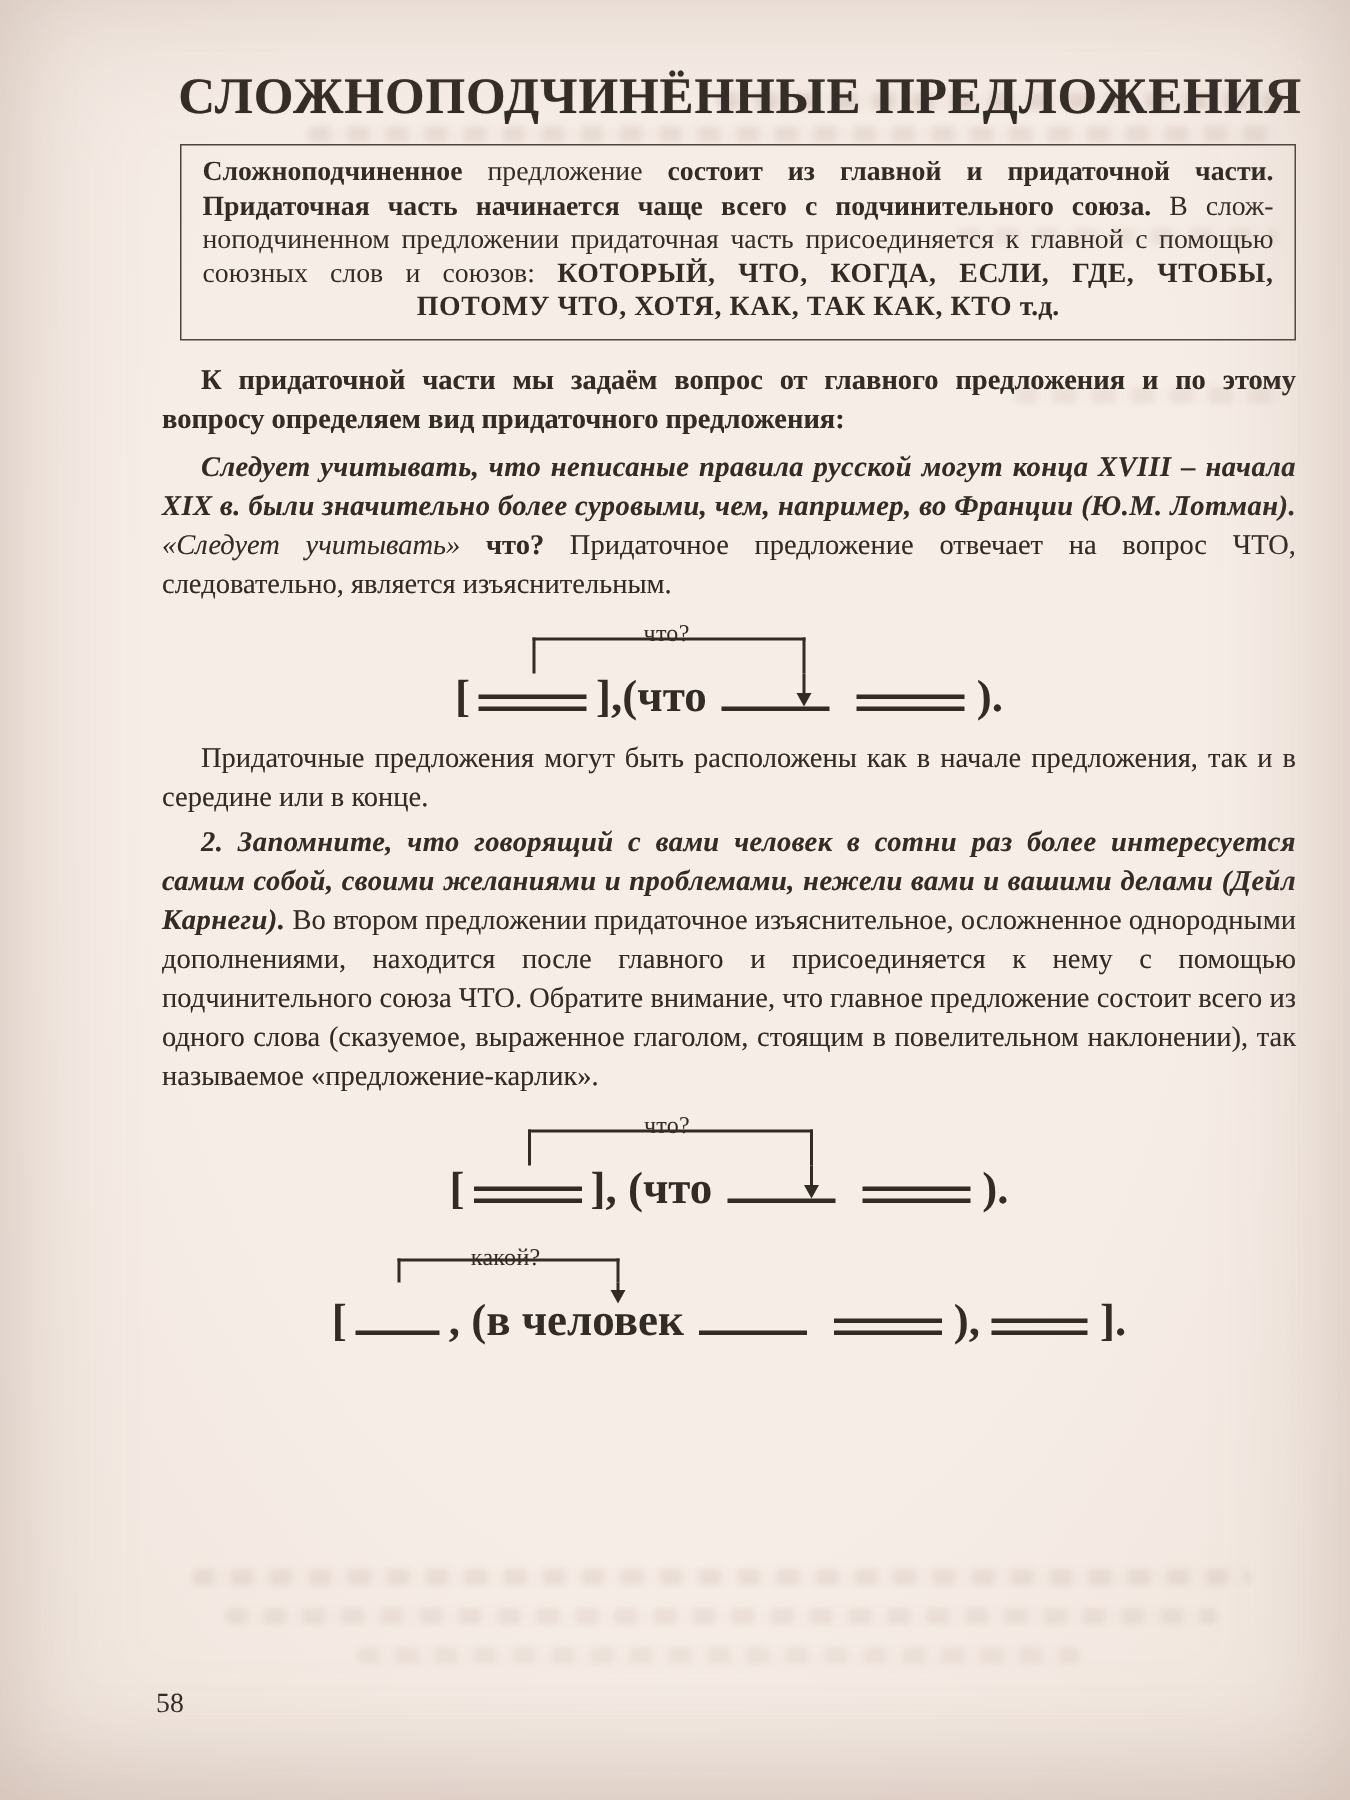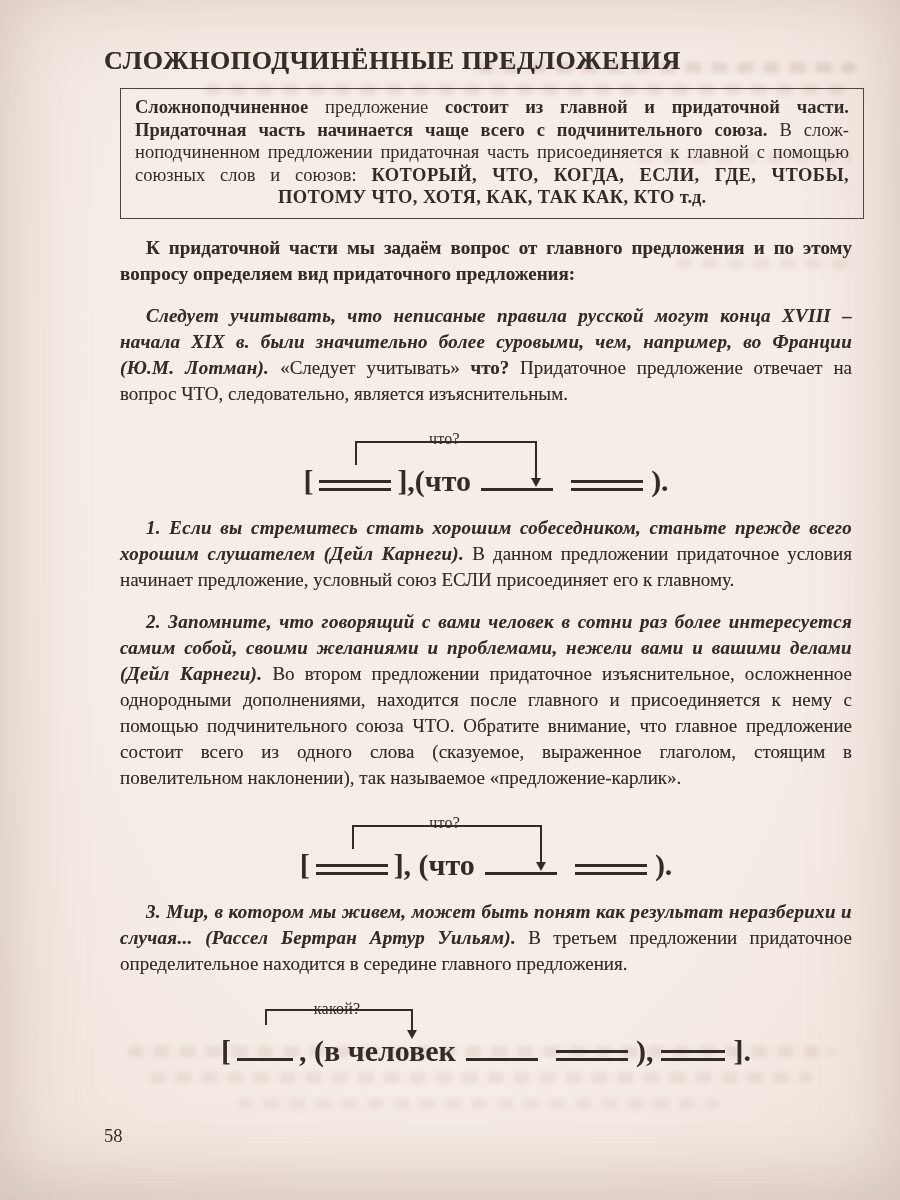--- a/index.html
+++ b/index.html
@@ -33,38 +33,38 @@
   .g2{top:84px;left:205px;width:648px;opacity:.8;}
   .g3{top:152px;left:638px;width:214px;opacity:.6;}
   .g4{top:258px;left:676px;width:180px;opacity:.6;}
   .g5{top:1046px;left:128px;width:706px;opacity:.75;}
   .g6{top:1072px;left:150px;width:662px;opacity:.65;}
   .g7{top:1098px;left:238px;width:482px;opacity:.55;}
 
   .content{position:absolute;left:104px;top:46px;width:764px;}
 
   h1{
-    margin:0 0 12px;font-size:26px;font-weight:700;text-align:left;
+    margin:0 0 12px;font-size:34px;font-weight:700;text-align:right;
     letter-spacing:.6px;text-shadow:0 0 .5px rgba(51,44,38,.55);
   }
   .defbox{
     margin:0 4px 14px 16px;
     border:1.5px solid var(--boxborder);
     padding:7px 14px 9px;
     font-size:18.5px;line-height:22.5px;
     text-align:justify;text-align-last:center;
   }
   .para{
-    margin:16px;font-size:19px;line-height:26px;
+    margin:4px;font-size:19px;line-height:26px;
     text-align:justify;text-indent:26px;
     text-shadow:0 0 .4px rgba(51,44,38,.4);
   }
   .mt6{margin-top:6px;}
   .b{font-weight:700;font-family:Liberation Serif, serif;}
-  .i{}
+  .i{font-style:italic;}
   .bi{font-weight:700;font-style:italic;letter-spacing:.3px;}
   .caps-sp{letter-spacing:.4px;}
 
   
   .scheme-row{text-align:center;}
   .row1{margin:2px 0 10px;}
   .row2{margin:4px 0 14px;}
   .row3{margin:2px 0 12px;}
   .row4{margin:2px 0 0;}
   .scheme{
@@ -126,31 +126,30 @@
     <div class="defbox"><span class="b">Сложноподчиненное </span><span>предложение </span><span class="b">состоит из главной и придаточной части. Придаточная часть начинается чаще всего с подчинительного союза. </span><span>В слож­ноподчиненном предложении придаточная часть присоединяется к главной с помощью союзных слов и союзов: </span><span class="b caps-sp">КОТОРЫЙ, ЧТО, КОГДА, ЕСЛИ, ГДЕ, ЧТОБЫ, ПОТОМУ ЧТО, ХОТЯ, КАК, ТАК КАК, КТО </span><span class="b">т.д.</span></div>
 
     <p class="para b">К придаточной части мы задаём вопрос от главного предложения и по этому вопросу определяем вид придаточного предложения:</p>
 
     <p class="para mt6"><span class="bi">Следует учитывать, что неписаные правила русской могут конца XVIII – начала XIX в. были значительно более суровыми, чем, например, во Франции (Ю.М. Лотман). </span><span class="i">«Следует учитывать» </span><span class="b">что?</span><span> Придаточное предложение отвеча­ет на вопрос ЧТО, следовательно, является изъяснительным.</span></p>
 
     <div class="scheme-row row1">
       <div class="scheme s1"><div class="qlabel">что?</div><div class="arr head-right"></div><span>[</span><span class="dl m6"></span><span>],(что</span><span class="sl"></span><span class="dl"></span><span>).</span></div>
     </div>
 
+    <p class="para">Придаточные предложения могут быть расположены как в начале предложе­ния, так и в середине или в конце.</p>
 
-    <p class="para"><span class="bi">1. Если вы стремитесь стать хорошим собеседником, станьте прежде все­го хорошим слушателем (Дейл Карнеги).</span><span> В данном предложении придаточное условия начинает предложение, условный союз ЕСЛИ присоединяет его к глав­ному.</span></p>
 
 
     <p class="para"><span class="bi">2. Запомните, что говорящий с вами человек в сотни раз более интересу­ется самим собой, своими желаниями и проблемами, нежели вами и вашими делами (Дейл Карнеги).</span><span> Во втором предложении придаточное изъяснительное, осложненное однородными дополнениями, находится после главного и присоеди­няется к нему с помощью подчинительного союза ЧТО. Обратите внимание, что главное предложение состоит всего из одного слова (сказуемое, выраженное гла­голом, стоящим в повелительном наклонении), так называемое «предложение-карлик».</span></p>
 
     <div class="scheme-row row3">
       <div class="scheme s3"><div class="qlabel">что?</div><div class="arr head-right"></div><span>[</span><span class="dl m6"></span><span>], (что</span><span class="sl"></span><span class="dl"></span><span>).</span></div>
     </div>
 
-    <p class="para"><span class="bi">3. Мир, в котором мы живем, может быть понят как результат нераз­берихи и случая... (Рассел Бертран Артур Уильям).</span><span> В третьем предложении придаточное определительное находится в середине главного предложения.</span></p>
 
     <div class="scheme-row row4">
       <div class="scheme s4"><div class="qlabel">какой?</div><div class="arr short head-right"></div><span>[</span><span class="sl narrow"></span><span>, (в человек</span><span class="sl"></span><span class="dl"></span><span>),</span><span class="dl narrow"></span><span>].</span></div>
     </div>
 
   </div>
 
   <div class="pagenum">58</div>
 </div>
 

